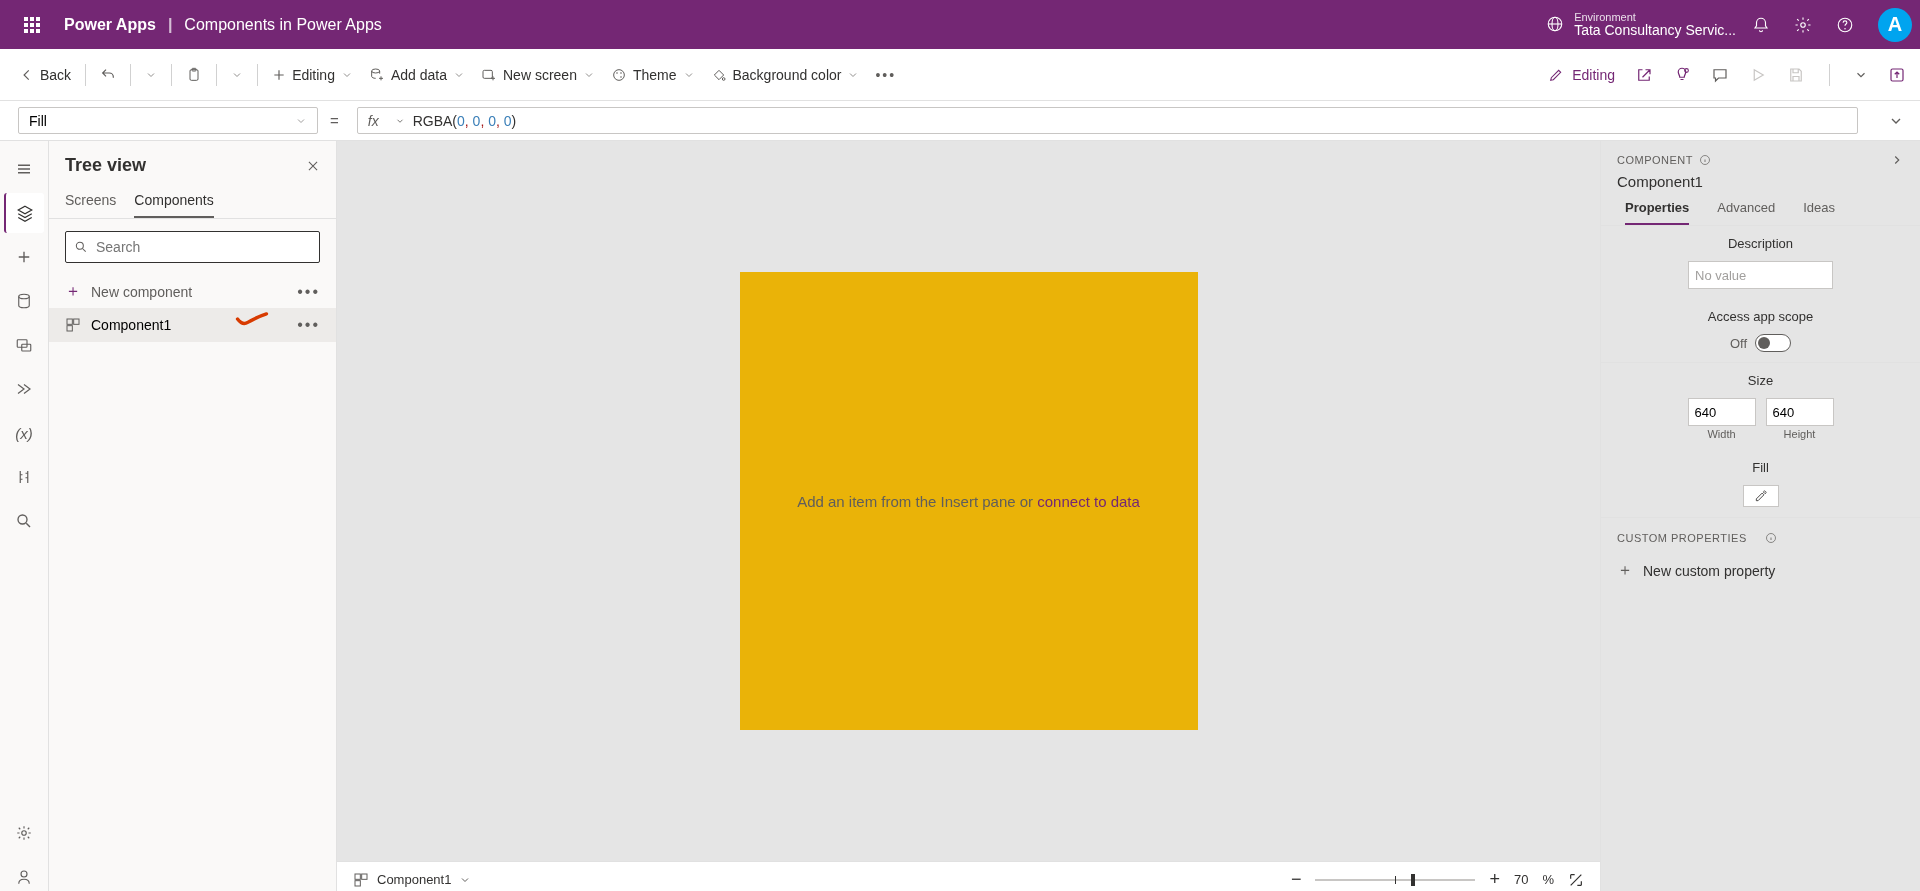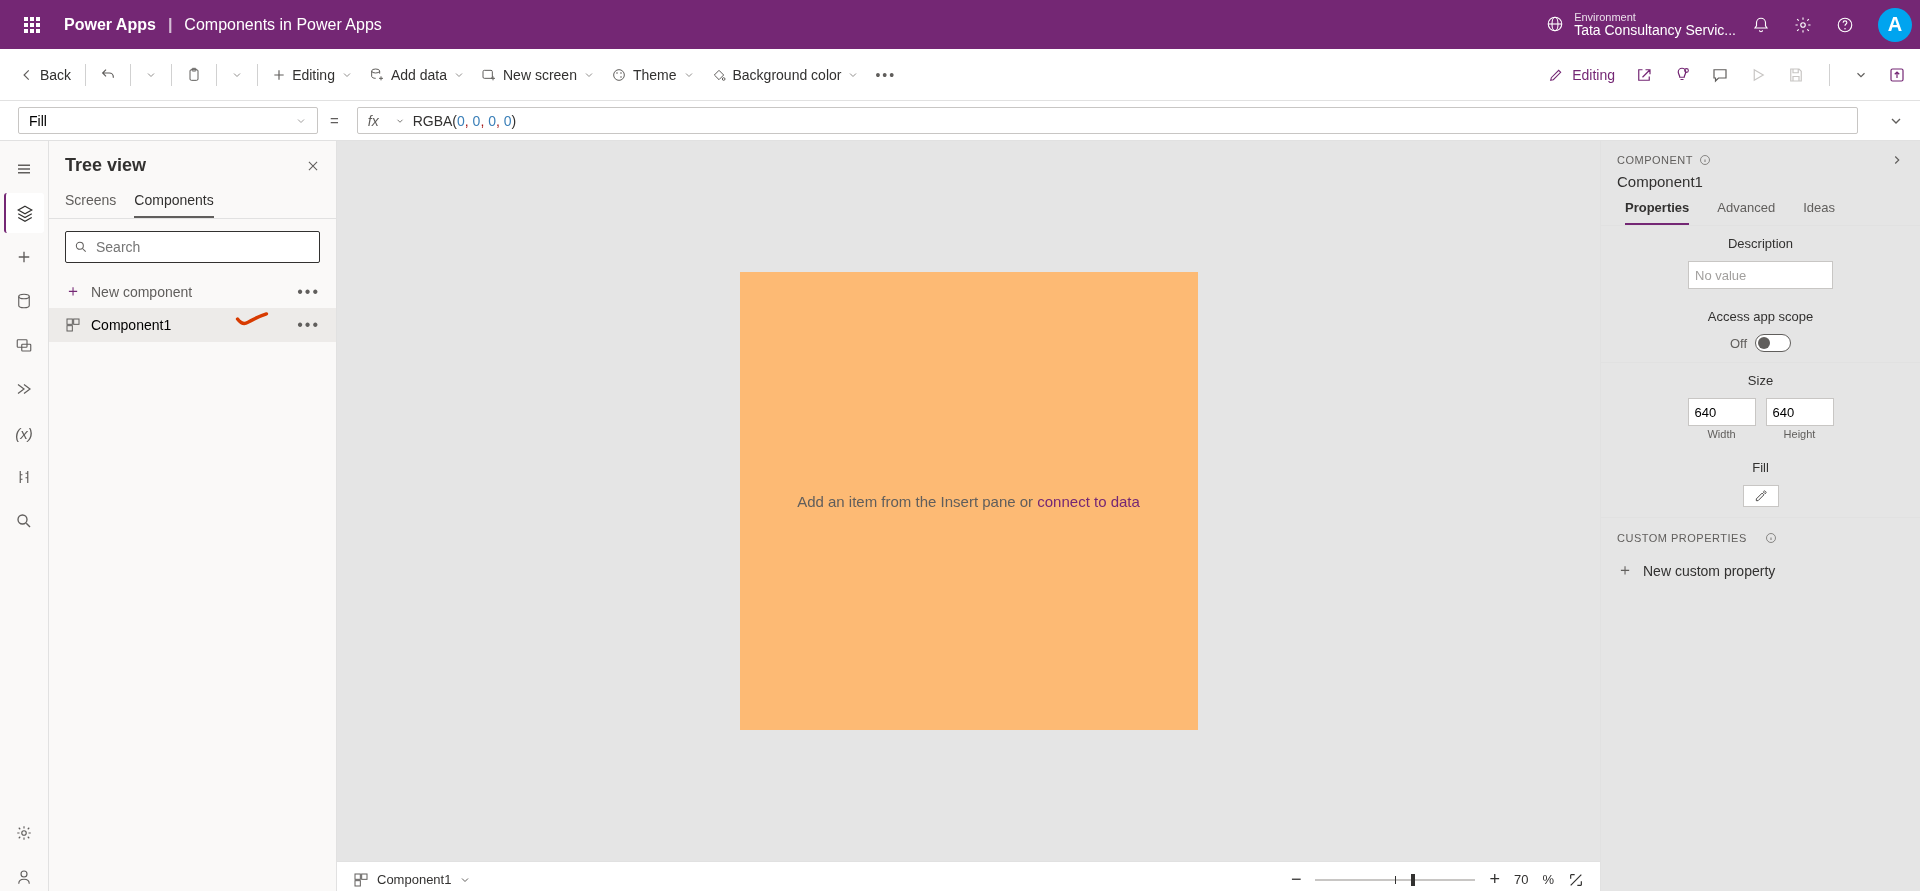--- a/index.html
+++ b/index.html
@@ -66,21 +66,21 @@
 .new-comp-row .plus { color: #742774; font-size: 16px; }
 .new-comp-row .dots { margin-left: auto; cursor: pointer; font-size: 16px; letter-spacing: 2px; }
 .tree-item { display: flex; align-items: center; padding: 8px 16px; gap: 10px; font-size: 14px; background: #edebe9; cursor: pointer; position: relative; }
 .tree-item .dots { margin-left: auto; cursor: pointer; font-size: 16px; letter-spacing: 2px; color: #605e5c; }
 .checkmark { position: absolute; left: 186px; top: 2px; }
 .checkmark svg path { stroke: #d83b01; stroke-width: 4; fill: none; stroke-linecap: round; }
 
 
 .canvas-area { flex: 1; background: #e5e5e5; position: relative; display: flex; flex-direction: column; }
 .canvas-viewport { flex: 1; display: flex; align-items: center; justify-content: center; }
-.canvas-surface { width: 458px; height: 458px; background: #fdba74; display: flex; align-items: center; justify-content: center; }
+.canvas-surface { width: 458px; height: 458px; background: #eab308; display: flex; align-items: center; justify-content: center; }
 .canvas-hint { font-size: 15px; color: #605e5c; }
 .canvas-hint .link { color: #742774; cursor: pointer; }
 .canvas-footer { height: 36px; background: #fff; border-top: 1px solid #e1e1e1; display: flex; align-items: center; padding: 0 16px; font-size: 13px; color: #323130; gap: 12px; }
 .footer-comp { display: flex; align-items: center; gap: 8px; cursor: pointer; }
 .footer-spacer { flex: 1; }
 .footer-zoom { display: flex; align-items: center; gap: 14px; }
 .zoom-track { width: 160px; height: 2px; background: #c8c6c4; position: relative; }
 .zoom-thumb { position: absolute; left: 60%; top: -5px; width: 4px; height: 12px; background: #323130; }
 .zoom-tick { position: absolute; left: 50%; top: -3px; width: 1px; height: 8px; background: #323130; }
 

